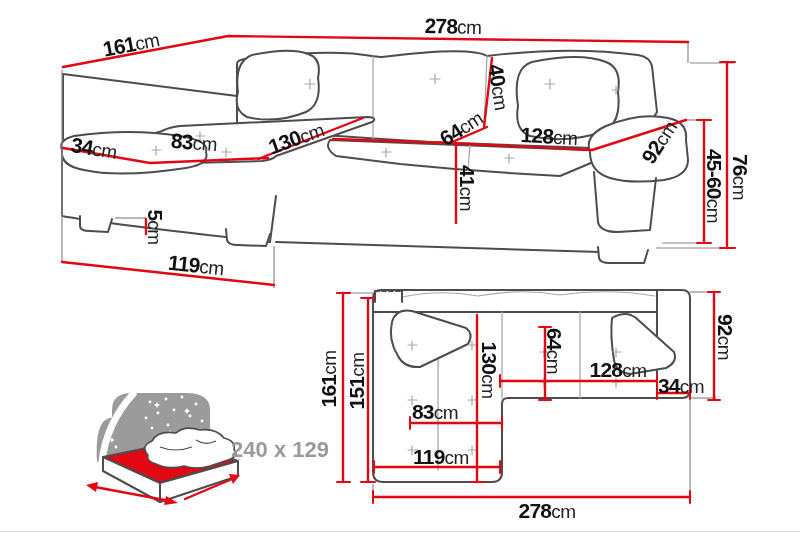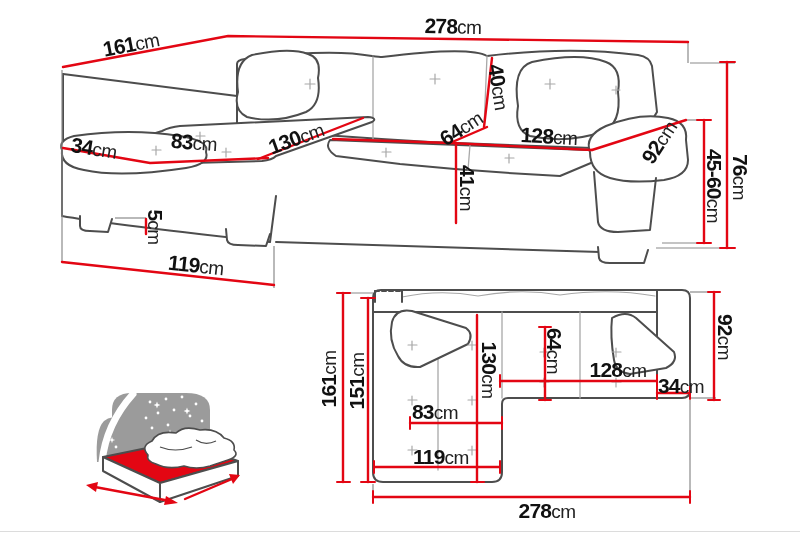--- a/index.html
+++ b/index.html
@@ -235,14 +235,15 @@
     <span class="num">34</span><span class="unit">cm</span></div>
   <div class="dim" style="left:725px;top:337px;--r:90deg">
     <span class="num">92</span><span class="unit">cm</span></div>
   <div class="dim" style="left:435px;top:411px;--r:0deg">
     <span class="num">83</span><span class="unit">cm</span></div>
   <div class="dim" style="left:441px;top:456px;--r:0deg">
     <span class="num">119</span><span class="unit">cm</span></div>
   <div class="dim" style="left:547px;top:510px;--r:0deg">
     <span class="num">278</span><span class="unit">cm</span></div>
 
+  <div class="bed-size" style="left:280px;top:450px;">240 x 129</div>
 
 </div>
 
 </body></html>

